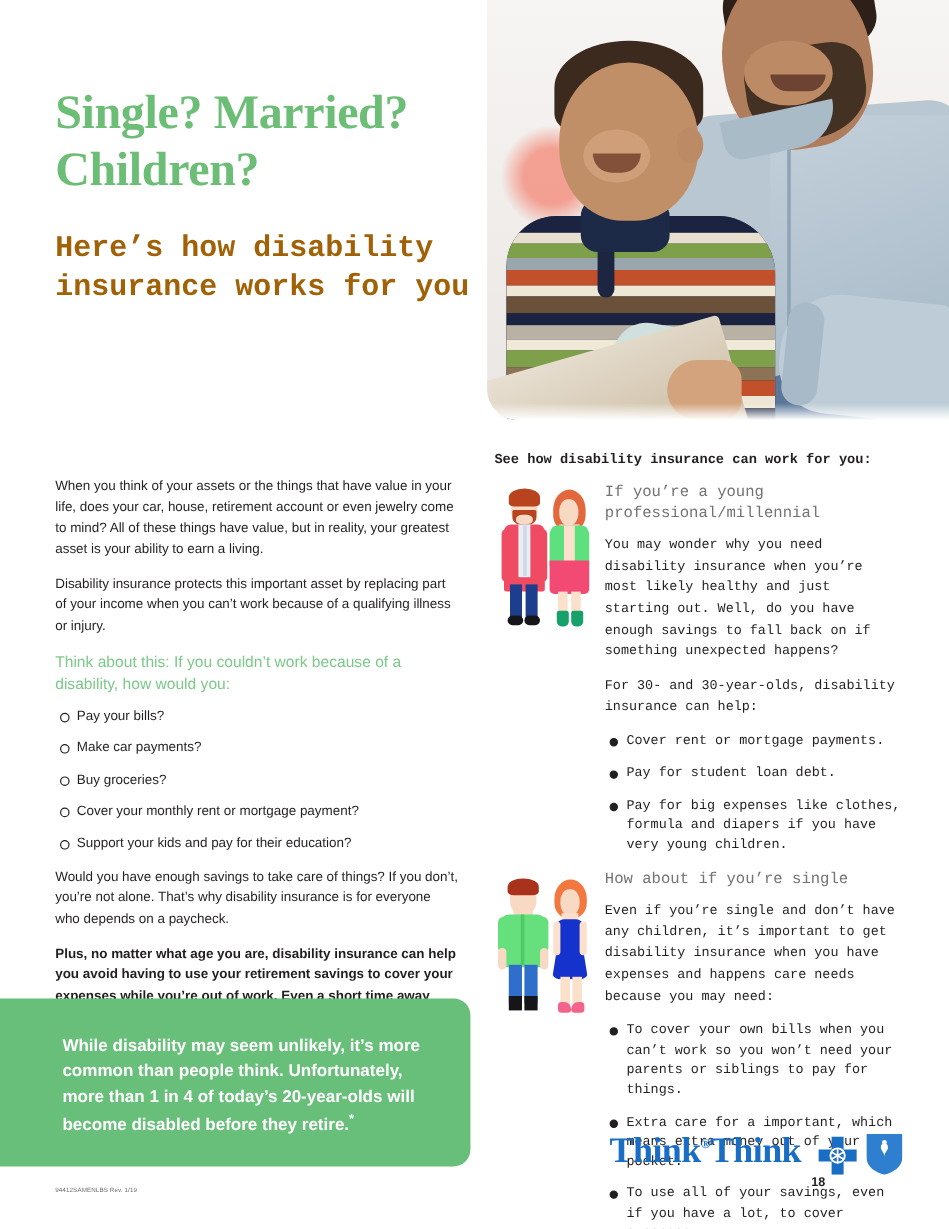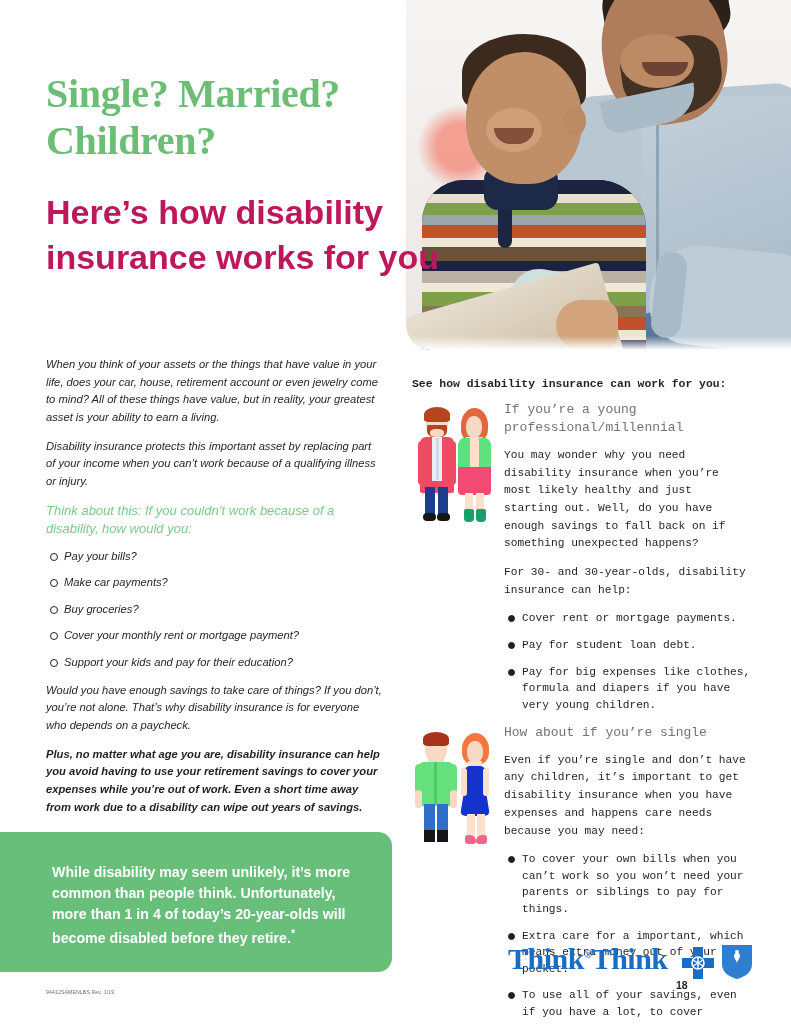--- a/index.html
+++ b/index.html
@@ -57,27 +57,27 @@
 
   
   .h-serif {
     position:absolute; left:46px; top:70px; width:380px;
     font-family:"Liberation Serif", serif;
     font-weight:700; font-size:40px; line-height:1.18;
     color:#6cbd76; letter-spacing:-.3px;
   }
   .h-sub {
     position:absolute; left:46px; top:190px; width:430px;
-    font-family:Liberation Sans, sans-serif;
-    font-weight:700; font-size:34px; line-height:1.32;
-    color:#be185d;
-  }
-
-  
-  .col-left  { position:absolute; left:46px; top:356px; width:336px;font-style:italic; }
+    font-family:Liberation Mono, monospace;
+    font-weight:700; font-size:25px; line-height:1.32;
+    color:#a16207;
+  }
+
+  
+  .col-left  { position:absolute; left:46px; top:397px; width:336px; }
   .col-right { position:absolute; left:412px; top:378px; width:340px;font-family:Liberation Mono, monospace; }
 
   p.body {
     font-size:11.2px; line-height:1.58; color:#231f20;
     margin-bottom:11px; text-align:left;
   }
   p.body.bold { font-weight:700; }
   h3.green {
     font-size:13px; line-height:1.42; color:#7cc98a; font-weight:400;
     margin-bottom:9px;

